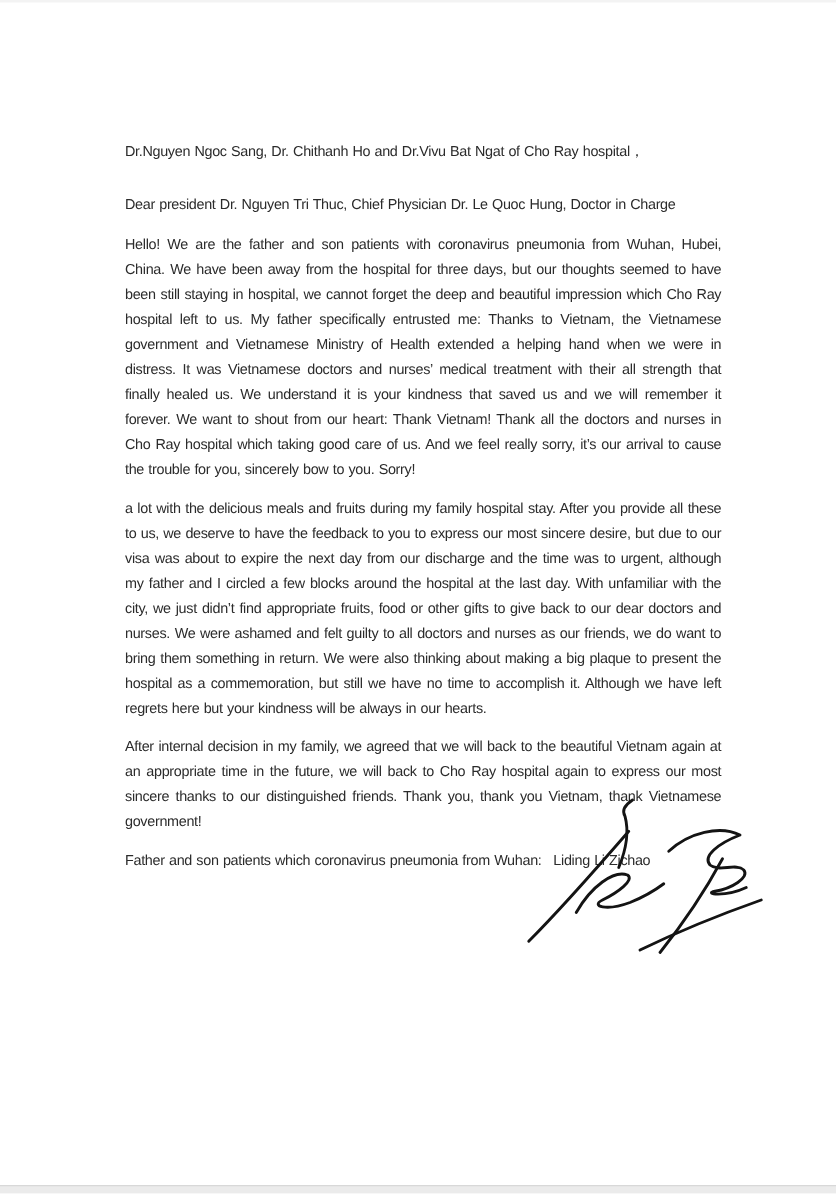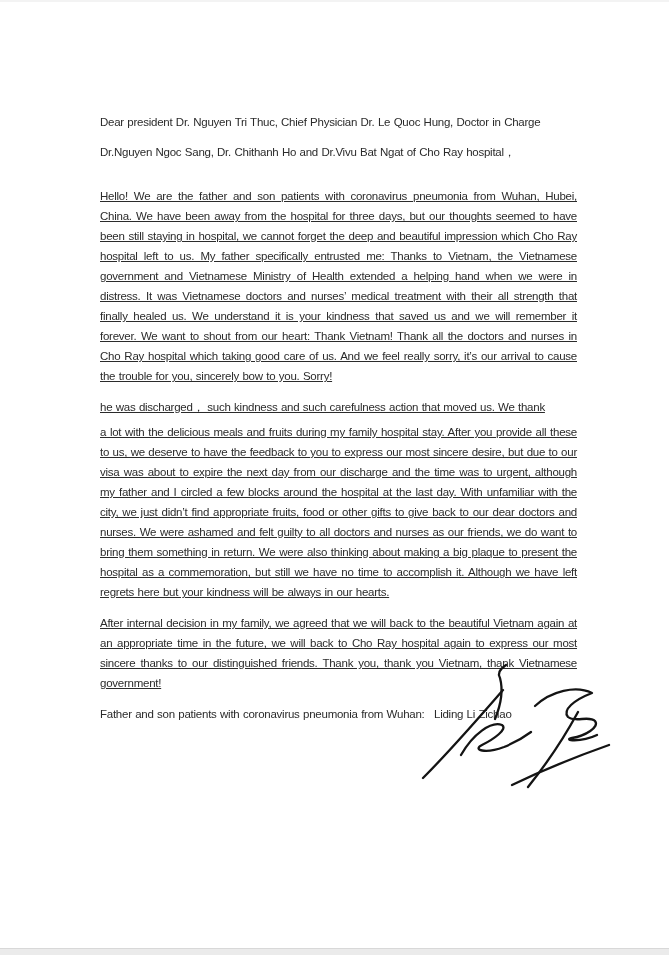--- a/index.html
+++ b/index.html
@@ -32,21 +32,20 @@
     line-height: 16px;
     margin: 0 0 14px 0;
     text-align: left;
     white-space: nowrap;
   }
   .sal-last { margin-bottom: 26px; }
   .para {
     margin: 0 0 11px 0;
     line-height: 20px;
     text-align: justify;
-    text-decoration: underline;
   }
   .para.tight { margin-bottom: 5px; }
   .closing {
     position: relative;
     margin-top: 1px;
     line-height: 20px;
     text-align: left;
     white-space: nowrap;
   }
   .closing .signers { margin-left: 6px; }
@@ -64,30 +63,29 @@
     stroke-linejoin: round;
   }
 </style>
 </head>
 <body>
 
 <div class="page">
   <div class="page-top-edge"></div>
 
   <div class="letter">
+    <p class="sal sal-last">Dr.Nguyen Ngoc Sang, Dr. Chithanh Ho and Dr.Vivu Bat Ngat of Cho Ray hospital，</p>
     <p class="sal">Dear president Dr. Nguyen Tri Thuc, Chief Physician Dr. Le Quoc Hung, Doctor in Charge</p>
-    <p class="sal sal-last">Dr.Nguyen Ngoc Sang, Dr. Chithanh Ho and Dr.Vivu Bat Ngat of Cho Ray hospital，</p>
 
     <p class="para">Hello! We are the father and son patients with coronavirus pneumonia from Wuhan, Hubei, China. We have been away from the hospital for three days, but our thoughts seemed to have been still staying in hospital, we cannot forget the deep and beautiful impression which Cho Ray hospital left to us. My father specifically entrusted me: Thanks to Vietnam, the Vietnamese government and Vietnamese Ministry of Health extended a helping hand when we were in distress. It was Vietnamese doctors and nurses’ medical treatment with their all strength that finally healed us. We understand it is your kindness that saved us and we will remember it forever. We want to shout from our heart: Thank Vietnam! Thank all the doctors and nurses in Cho Ray hospital which taking good care of us. And we feel really sorry, it’s our arrival to cause the trouble for you, sincerely bow to you. Sorry!</p>
-    <p class="para tight">he was discharged， such kindness and such carefulness action that moved us. We thank</p>
     <p class="para">a lot with the delicious meals and fruits during my family hospital stay. After you provide all these to us, we deserve to have the feedback to you to express our most sincere desire, but due to our visa was about to expire the next day from our discharge and the time was to urgent, although my father and I circled a few blocks around the hospital at the last day. With unfamiliar with the city, we just didn’t find appropriate fruits, food or other gifts to give back to our dear doctors and nurses. We were ashamed and felt guilty to all doctors and nurses as our friends, we do want to bring them something in return. We were also thinking about making a big plaque to present the hospital as a commemoration, but still we have no time to accomplish it. Although we have left regrets here but your kindness will be always in our hearts.</p>
     <p class="para">After internal decision in my family, we agreed that we will back to the beautiful Vietnam again at an appropriate time in the future, we will back to Cho Ray hospital again to express our most sincere thanks to our distinguished friends. Thank you, thank you Vietnam, thank Vietnamese government!</p>
 
     <div class="closing">
-      <span>Father and son patients with coronavirus pneumonia from Wuhan:</span>
+      <span>Father and son patients which coronavirus pneumonia from Wuhan:</span>
       <span class="signers">Liding Li Zichao</span>
 
       <svg class="signature" viewBox="0 0 235 130" aria-hidden="true">
 
         <path d="M 91,3 C 85,7 82,11 85,16 C 88,27 87,40 80,57"></path>
 
         <path d="M 8,116 C 34,90 62,58 88,28"></path>
 
         <path d="M 46,93 C 58,72 76,59 87,63 C 93,67 79,77 67,83 C 57,88 70,92 89,85 C 99,81 108,76 116,70"></path>
 

